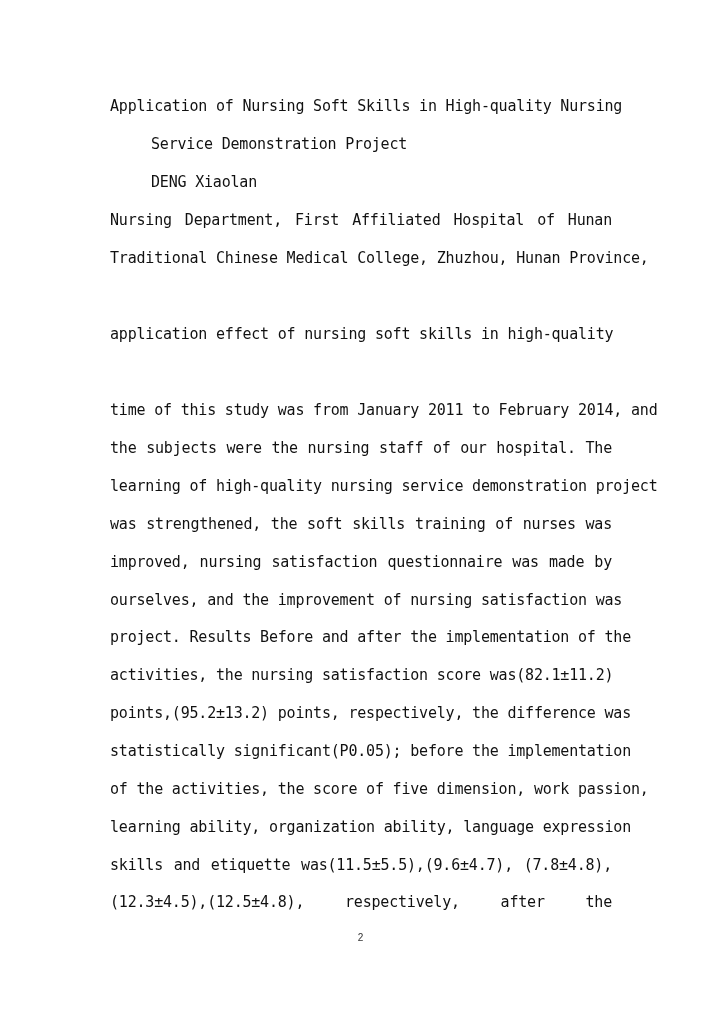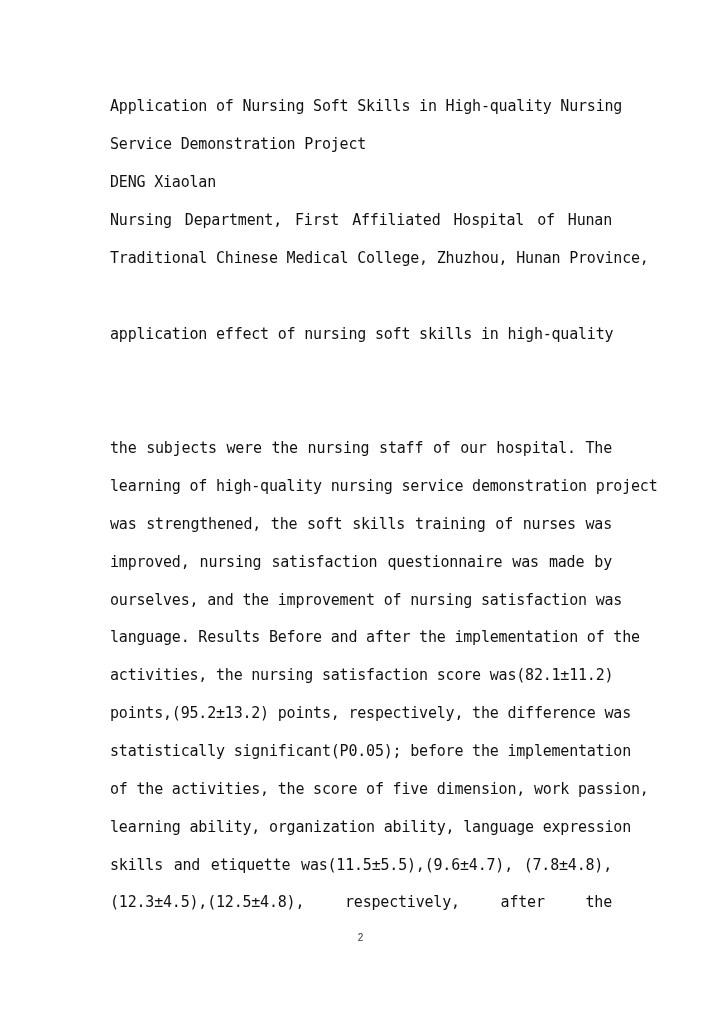--- a/index.html
+++ b/index.html
@@ -11,46 +11,47 @@
     width: 502px;
     font-family: "DejaVu Sans Mono", "Liberation Mono", monospace;
     font-size: 15px;
     letter-spacing: -0.2px;
     color: #111;
     white-space: nowrap;
     line-height: 20px;
     text-align: justify;
     text-align-last: justify;
   }
-  .line.left { text-align: right; text-align-last: left; }
+  .line.left { text-align: right; text-align-last: left; margin-left: 41px; }
   .pagenum {
     position: absolute;
     left: 0; width: 721px; top: 932px;
     text-align: center;
     font-family: "Liberation Sans", sans-serif;
     font-size: 10px;
     color: #333;
   }
 </style>
 </head>
 <body>
 
 <div class="page">
   <div class="line" style="top:96px">Application of Nursing Soft Skills in High-quality Nursing</div>
   <div class="line left" style="top:134px">Service Demonstration Project</div>
   <div class="line left" style="top:172px">DENG Xiaolan</div>
   <div class="line" style="top:210px">Nursing Department, First Affiliated Hospital of Hunan</div>
   <div class="line" style="top:248px">Traditional Chinese Medical College, Zhuzhou, Hunan Province,</div>
   <div class="line" style="top:324px">application effect of nursing soft skills in high-quality</div>
+  <div class="line" style="top:400px">time of this study was from January 2011 to February 2014, and</div>
   <div class="line" style="top:438px">the subjects were the nursing staff of our hospital. The</div>
   <div class="line" style="top:476px">learning of high-quality nursing service demonstration project</div>
   <div class="line" style="top:514px">was strengthened, the soft skills training of nurses was</div>
   <div class="line" style="top:552px">improved, nursing satisfaction questionnaire was made by</div>
   <div class="line" style="top:590px">ourselves, and the improvement of nursing satisfaction was</div>
-  <div class="line" style="top:627px">language. Results Before and after the implementation of the</div>
+  <div class="line" style="top:627px">project. Results Before and after the implementation of the</div>
   <div class="line" style="top:665px">activities, the nursing satisfaction score was(82.1±11.2)</div>
   <div class="line" style="top:703px">points,(95.2±13.2) points, respectively, the difference was</div>
   <div class="line" style="top:741px">statistically significant(P0.05); before the implementation</div>
   <div class="line" style="top:779px">of the activities, the score of five dimension, work passion,</div>
   <div class="line" style="top:817px">learning ability, organization ability, language expression</div>
   <div class="line" style="top:855px">skills and etiquette was(11.5±5.5),(9.6±4.7), (7.8±4.8),</div>
   <div class="line" style="top:892px">(12.3±4.5),(12.5±4.8),    respectively,    after    the</div>
   <div class="pagenum">2</div>
 </div>
 

